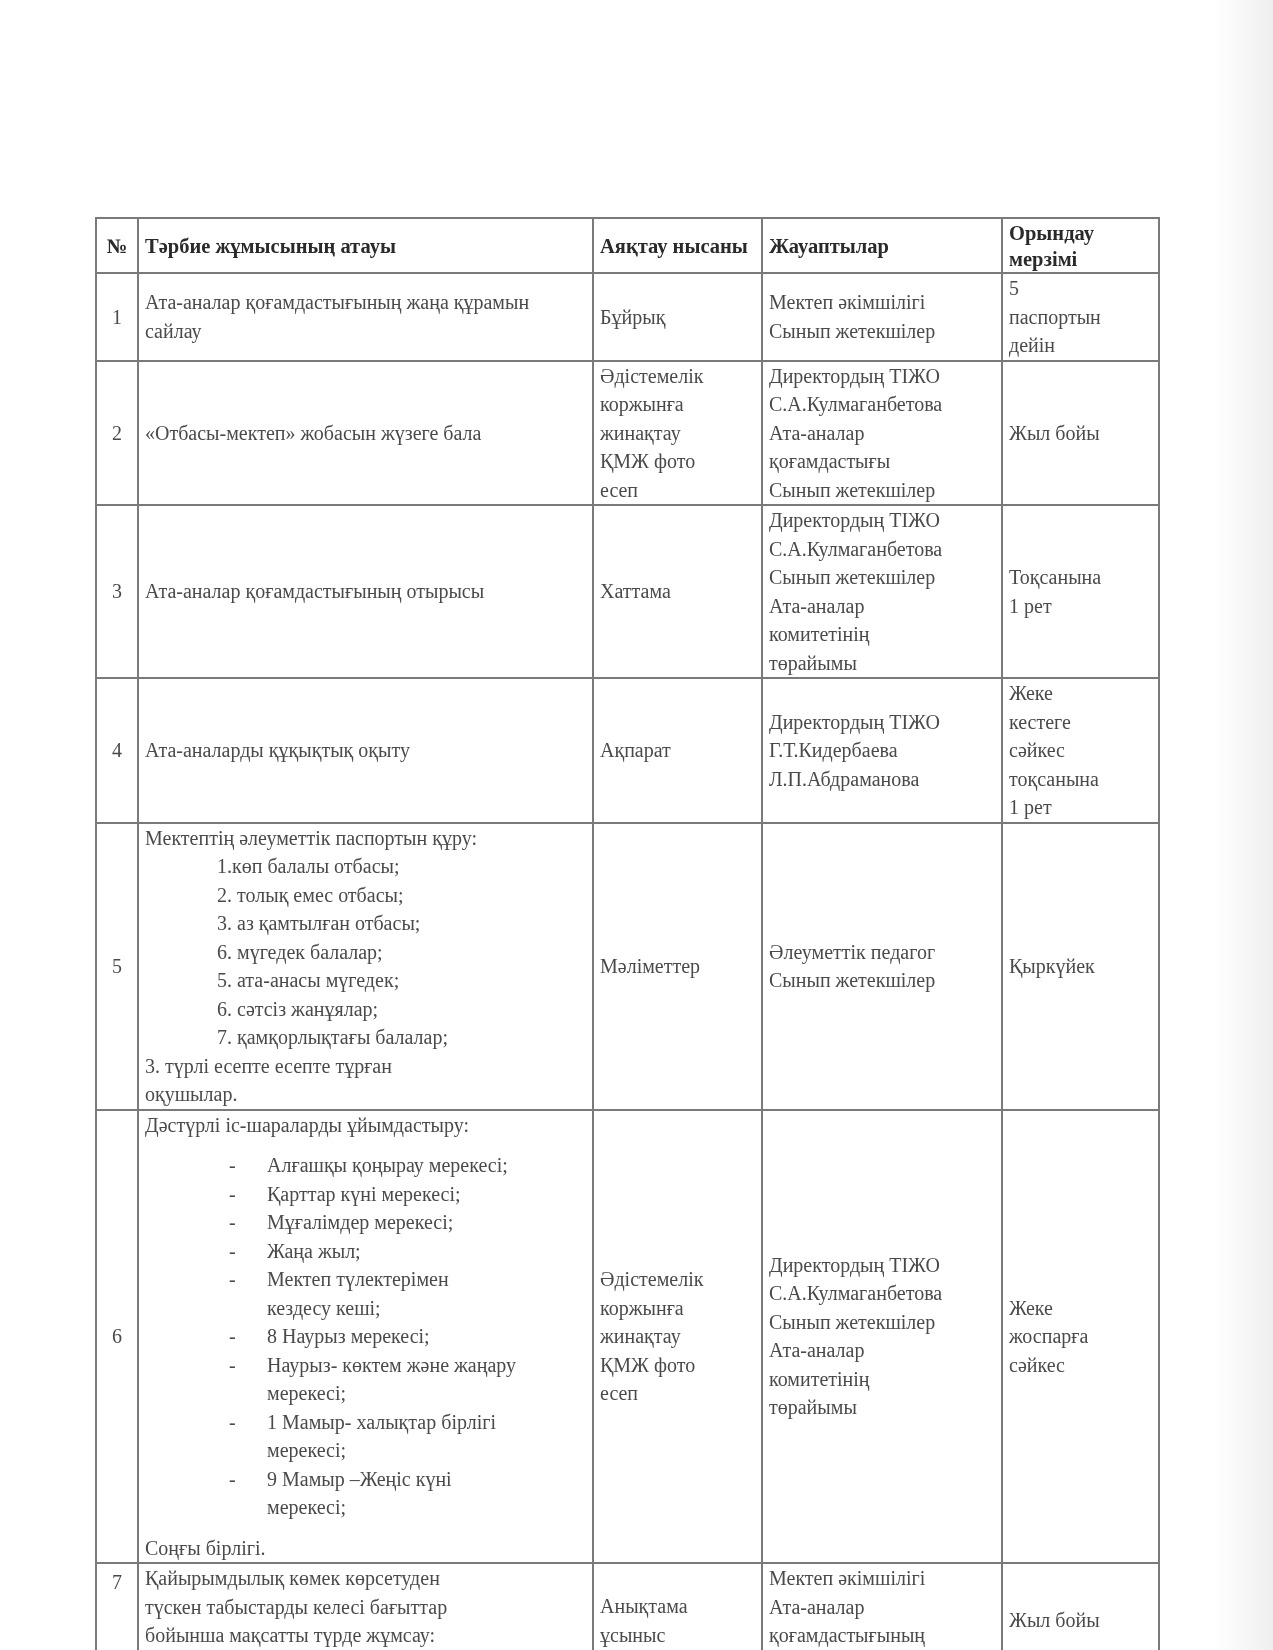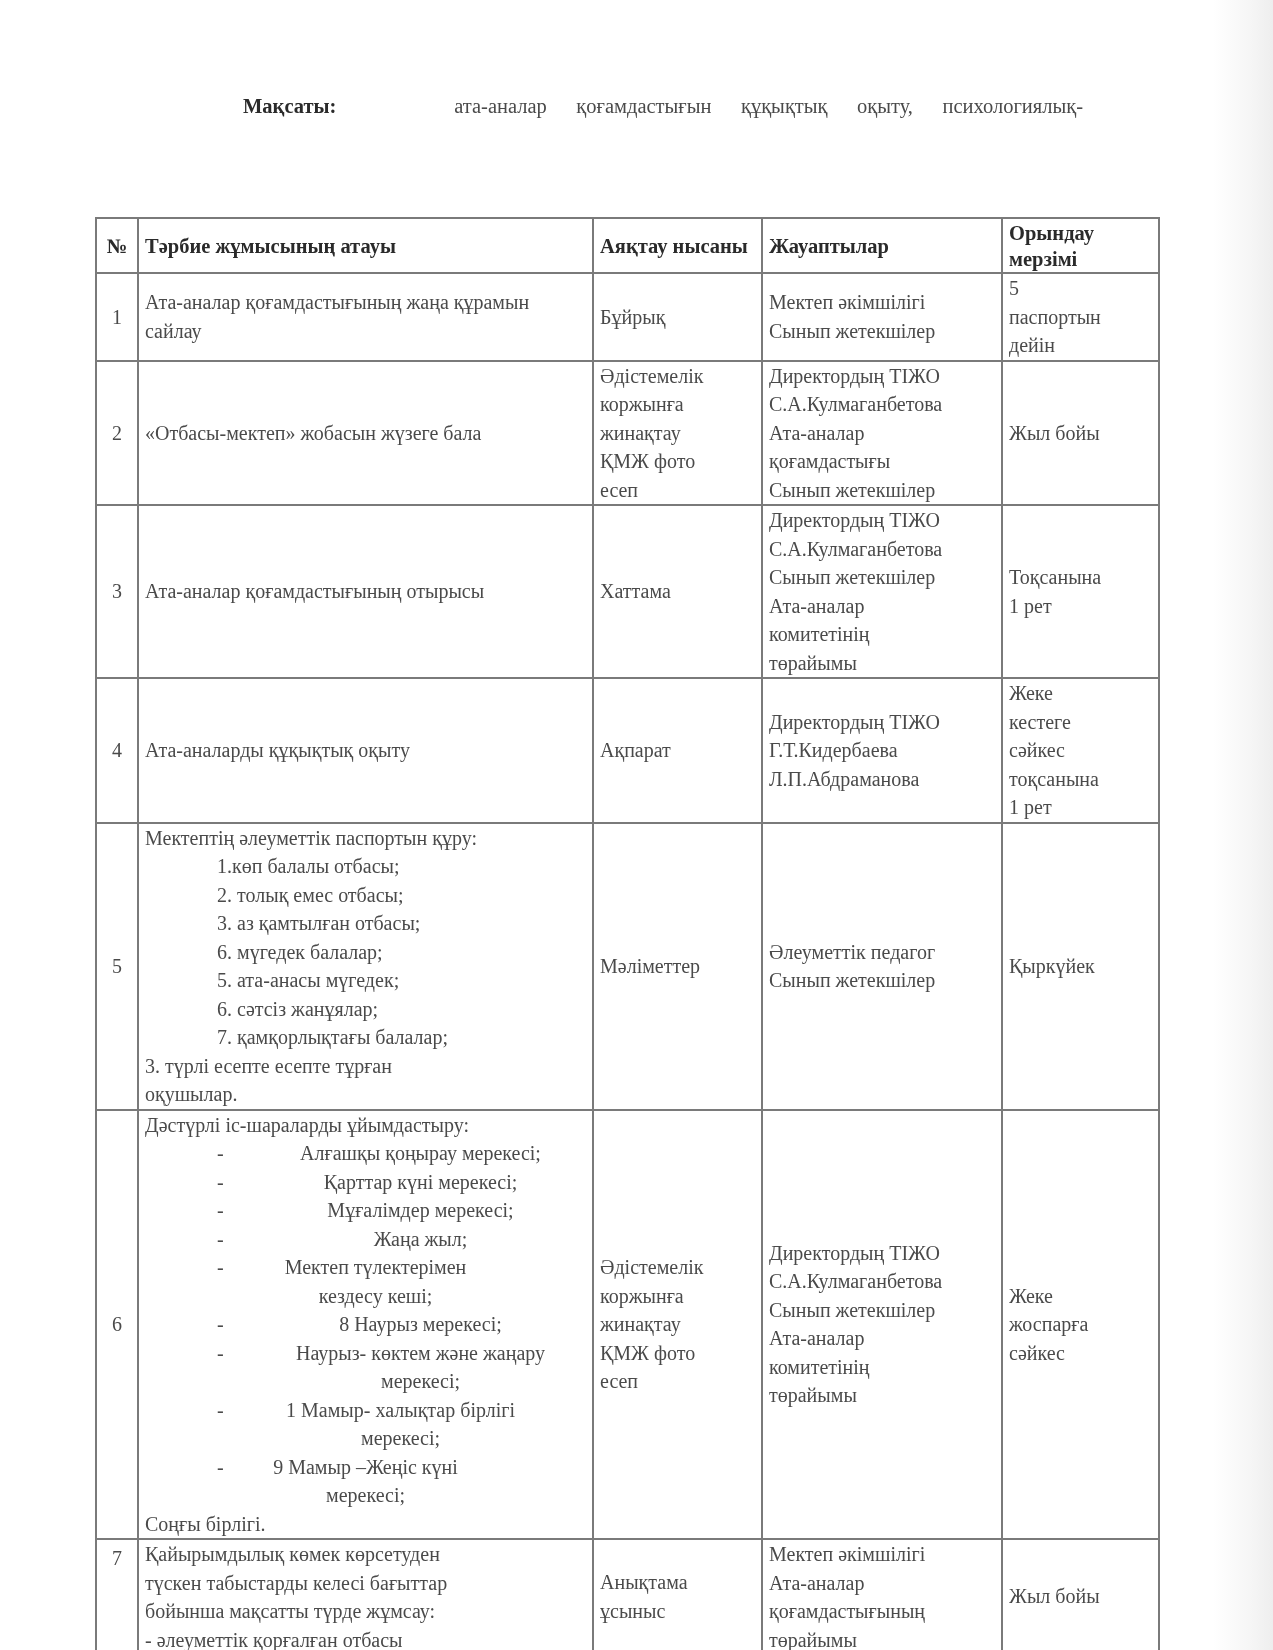--- a/index.html
+++ b/index.html
@@ -35,33 +35,32 @@
     overflow: hidden;
   }
   table.plan th { font-weight: bold; color: #2a2a2a; font-size: 20.5px; line-height: 26px; }
   col.c-num { width: 42px; }
   col.c-name { width: 455px; }
   col.c-form { width: 169px; }
   col.c-resp { width: 240px; }
   col.c-term { width: 157px; }
   .num { text-align: center !important; padding: 0 !important; color: #666; }
   .sub-indent { padding-left: 72px; display: block; }
-  ul.dash { list-style: none; margin: 0; padding: 0; text-align: center; }
+  ul.dash { list-style: none; margin: 12px; padding: 0; }
   ul.dash li { position: relative; padding-left: 110px; }
   ul.dash li::before { content: "-"; position: absolute; left: 72px; }
   .multiline span { display: block; }
   .top-aligned { vertical-align: top !important; }
 </style>
 </head>
 <body>
 
 <div class="page-edge"></div>
 
 <div class="goal">
-  <span class="first"><b>Мақсаты:</b>&nbsp;&nbsp;&nbsp;&nbsp;<span>ата-аналар қоғамдастығын құқықтық оқыту, психологиялық-</span></span>
 </div>
 
 <table class="plan">
   <colgroup>
     <col class="c-num">
       <col class="c-name">
       <col class="c-form">
       <col class="c-resp">
       <col class="c-term">
   </colgroup>

